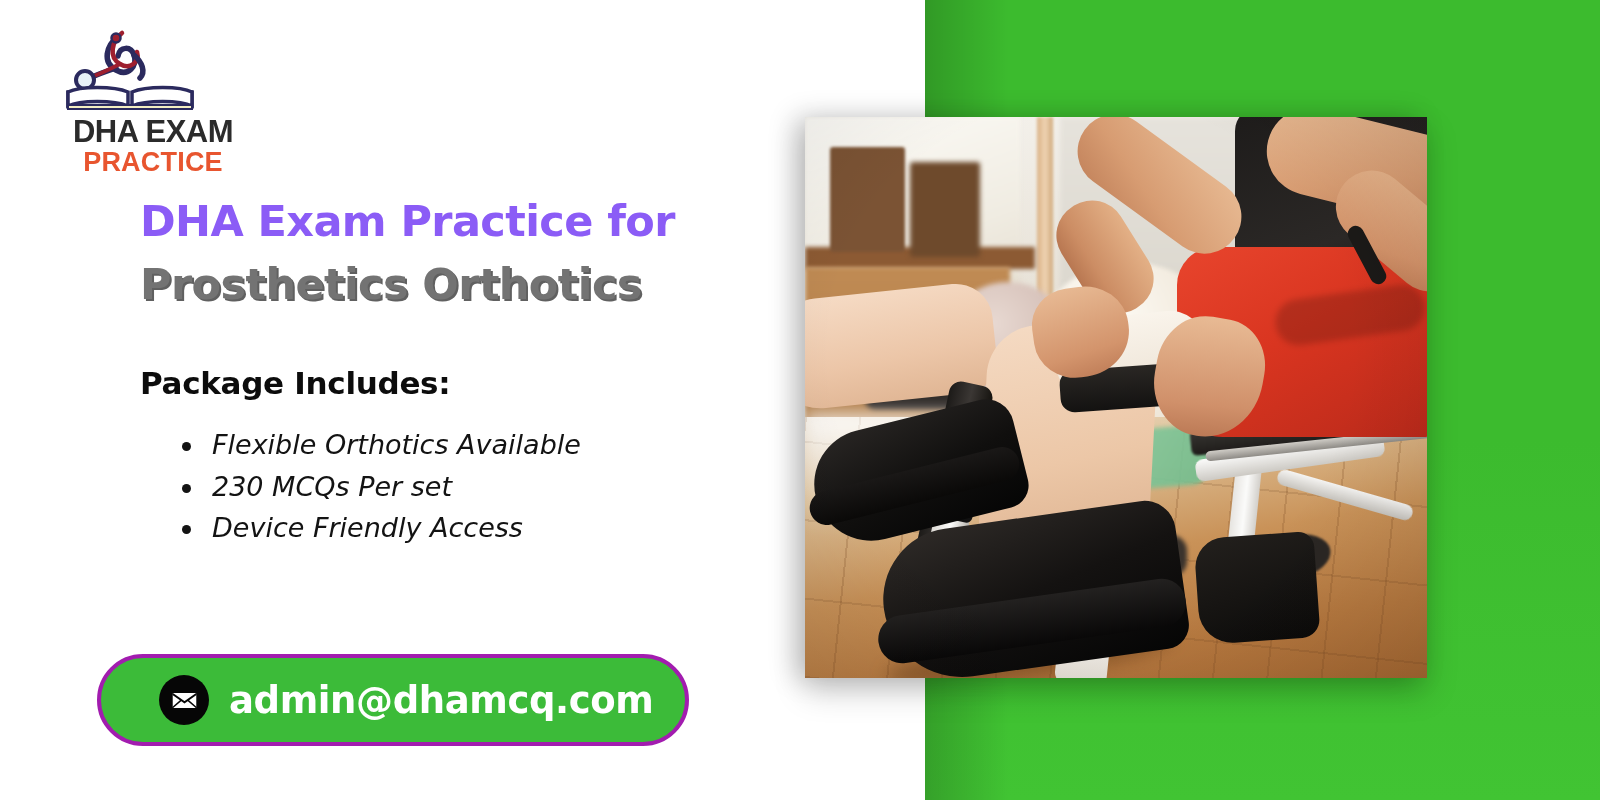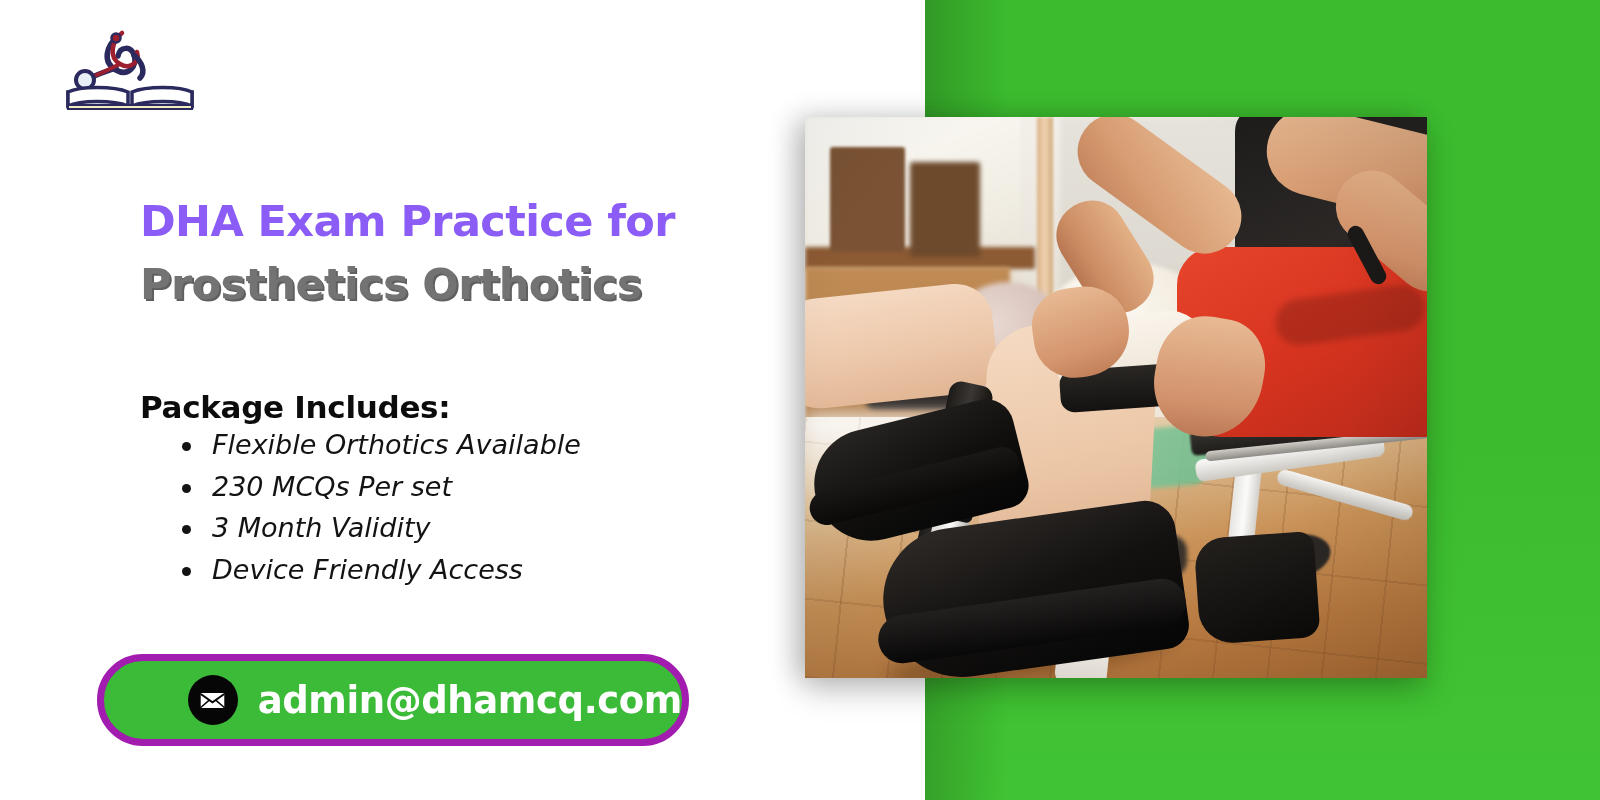--- a/index.html
+++ b/index.html
@@ -378,21 +378,20 @@
     margin-top:12px;
   }
 
   
   .pkg-title {
     position:absolute;
     left:140px; top:365px;
     font-size:31px; font-weight:800; letter-spacing:-0.3px;
     color:#0c0c0c;
     font-family:"DejaVu Sans", sans-serif;
-    margin-top:24px;
   }
   .pkg-list {
     position:absolute;
     left:176px; top:424px;
     width:620px;
     list-style:none;
   }
   .pkg-list li {
     position:relative;
     font-size:27px;
@@ -411,28 +410,27 @@
     border-radius:50%;
     background:#131313;
   }
 
   
   .email-btn {
     position:absolute;
     left:97px; top:654px;
     width:592px; height:92px;
     background:#3cbb39;
-    border:7px solid #a21caf;
+    border:4px solid #a21caf;
     border-radius:46px;
     display:flex;
     align-items:center;
     padding-left:58px;
     gap:20px;
     cursor:pointer;
-    justify-content:flex-end;
   }
   .email-icon-circle {
     width:50px; height:50px;
     border-radius:50%;
     background:#060606;
     display:flex;
     align-items:center;
     justify-content:center;
     flex:0 0 auto;
   }
@@ -517,32 +515,35 @@
         <circle cx="25" cy="58" r="9" fill="#e7f0f7" stroke="#2b2a5e" stroke-width="4"></circle>
         <circle cx="56" cy="16" r="4.5" fill="#9e1f2f" stroke="#2b2a5e" stroke-width="2.5"></circle>
 
         <path d="M8 70 L8 84 L66 84 L66 70 Z" fill="#ffffff" stroke="#2b2a5e" stroke-width="3.5"></path>
         <path d="M74 70 L74 84 L132 84 L132 70 Z" fill="#ffffff" stroke="#2b2a5e" stroke-width="3.5"></path>
         <path d="M8 70 C20 64 54 64 68 70 L68 84 C54 78 20 78 8 84 Z" fill="#ffffff" stroke="#2b2a5e" stroke-width="3.5"></path>
         <path d="M132 70 C120 64 86 64 72 70 L72 84 C86 78 120 78 132 84 Z" fill="#ffffff" stroke="#2b2a5e" stroke-width="3.5"></path>
         <rect x="8" y="83" width="124" height="4" fill="#f3eec2" stroke="#2b2a5e" stroke-width="2"></rect>
       </svg>
     </div>
+    <div class="logo-text">
+      <div class="logo-line1">DHA EXAM</div>
+      <div class="logo-line2">PRACTICE</div>
+    </div>
   </div>
 
   <div class="headline">
     <div class="headline-line1">DHA Exam Practice for</div>
     <div class="headline-line2">Prosthetics Orthotics</div>
   </div>
 
   <div class="pkg-title">Package Includes:</div>
   <ul class="pkg-list">
     <li>Flexible Orthotics Available</li>
     <li>230 MCQs Per set</li>
-    <li>3 Month Validity</li>
     <li>Device Friendly Access</li>
   </ul>
 
   <div class="email-btn">
     <span class="email-icon-circle">
       <svg viewBox="0 0 28 20" width="27" height="19" aria-hidden="true">
         <rect x="1.6" y="2" width="24.8" height="16" rx="1.2" fill="#ffffff"></rect>
         <path d="M1.6 3.2 L14 12 L26.4 3.2" fill="none" stroke="#060606" stroke-width="2.1"></path>
         <path d="M1.6 17.4 L10.6 9.6 M26.4 17.4 L17.4 9.6" fill="none" stroke="#060606" stroke-width="1.6"></path>
       </svg>

